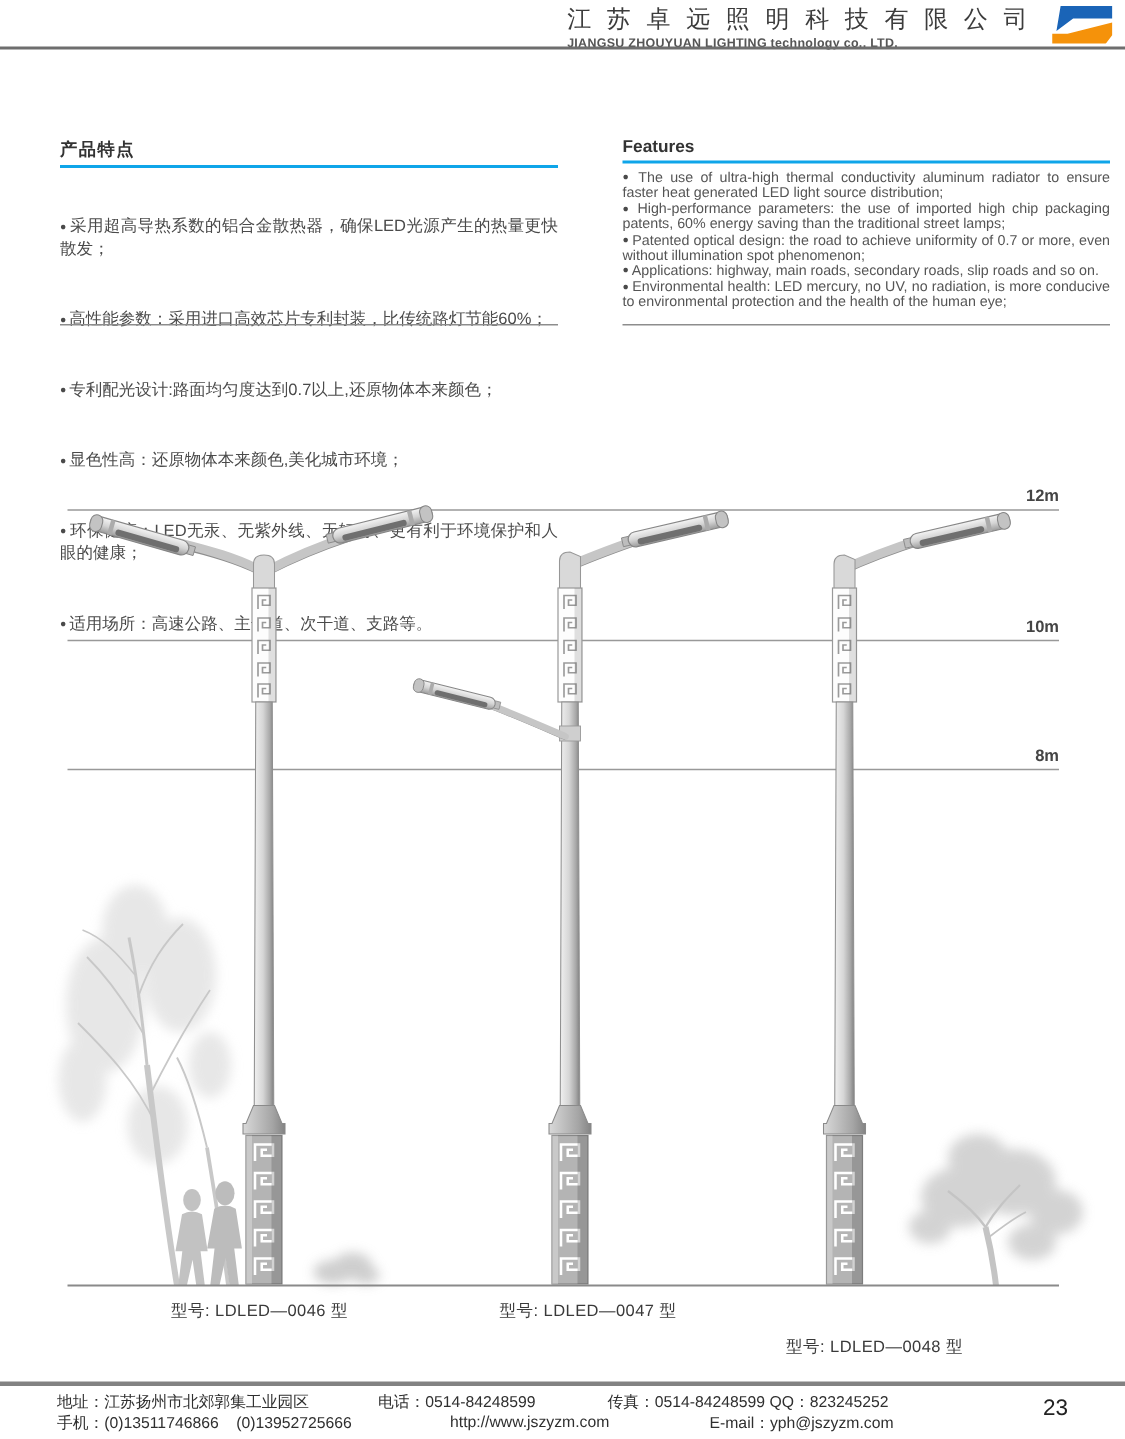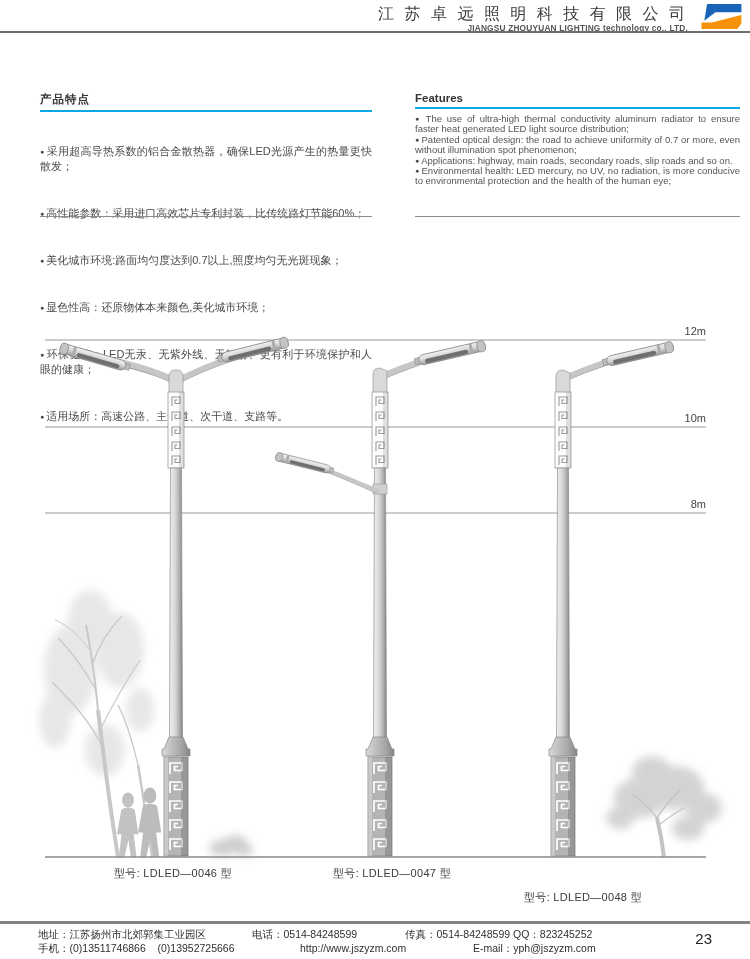--- a/index.html
+++ b/index.html
@@ -1,39 +1,39 @@
 <!DOCTYPE html>
 <html><head>
 <meta charset="utf-8">
 <style>
   html,body{margin:0;padding:0;}
   body{
     width:750px;height:959px;position:relative;background:#ffffff;overflow:hidden;
     font-family:"Liberation Sans","DejaVu Sans",sans-serif;color:#3f3f3f;
   }
   
-  .company-block{position:absolute;top:5px;right:62px;text-align:right;line-height:1.15;}
+  .company-block{position:absolute;top:5px;right:62px;line-height:1.15;}
   .company-cn{font-size:16px;letter-spacing:3px;color:#3c3c3c;font-weight:500;white-space:nowrap;}
   .company-en{font-size:8.3px;letter-spacing:.2px;color:#555;font-weight:bold;white-space:nowrap;margin-top:1px;}
   .logo{position:absolute;top:3px;left:700px;width:42px;height:26px;}
   .header-rule{position:absolute;top:31px;left:0;width:750px;height:2px;background:#6e6e6e;}
   
   .feat-col{position:absolute;top:92px;}
   .feat-col.cn{left:40px;width:332px;}
   .feat-col.en{left:415px;width:325px;}
   .feat-title{font-size:11.5px;font-weight:bold;color:#333;padding-bottom:3px;border-bottom:2px solid #0ea5e9;}
   .feat-col.cn .feat-title{letter-spacing:1px;}
   .feat-list{margin:5px 0 0 0;padding:0;list-style:none;text-align:justify;}
   .feat-col.cn .feat-list li{font-size:11px;line-height:15px;color:#4a4a4a;margin-top:32px;}
   .feat-col.en .feat-list li{font-size:9.5px;line-height:10.4px;color:#555;}
   .feat-list li::before{content:"\25CF\00a0";font-size:7px;vertical-align:1px;color:#4a4a4a;}
   .feat-bottom-rule{position:absolute;left:0;right:0;top:124px;height:1px;background:#8d8d8d;}
   
   .diagram-svg{position:absolute;left:0;top:320px;}
-  .height-label{position:absolute;right:44px;width:60px;text-align:right;font-size:11px;color:#444;}
+  .height-label{position:absolute;right:44px;width:60px;text-align:right;font-size:11px;color:#444;font-weight:bold;}
   .hl-12{top:325px;}.hl-10{top:412px;}.hl-8{top:498px;}
   .model-label{position:absolute;top:866px;transform:translateX(-50%);font-size:11px;color:#3a3a3a;white-space:nowrap;letter-spacing:.3px;}
   .ml-1{left:173px;}.ml-2{left:392px;}.ml-3{left:583px;margin-top:24px;}
   
   .footer-rule{position:absolute;top:921px;left:0;width:750px;height:2.5px;background:#828282;}
   .footer-item{position:absolute;font-size:10.5px;color:#2f2f2f;white-space:pre;}
   .f-address{left:38px;top:928px;}
   .f-phone{left:252px;top:928px;}
   .f-fax{left:405px;top:928px;}
   .f-qq{left:513px;top:928px;}
@@ -53,32 +53,33 @@
   <polygon points="7,1 44,1 44,10 16,10 4,19" fill="#1a64b7"></polygon>
   <polygon points="44,13 12,21 1,21 1,30 38,30 44,22" fill="#f5920a"></polygon>
 </svg>
 <div class="header-rule"></div>
 
 <div class="feat-col cn">
   <div class="feat-title">产品特点</div>
   <ul class="feat-list">
     <li>采用超高导热系数的铝合金散热器，确保LED光源产生的热量更快散发；</li>
     <li>高性能参数：采用进口高效芯片专利封装，比传统路灯节能60%；</li>
-    <li>美化城市环境:路面均匀度达到0.7以上,照度均匀无光斑现象；</li>
+    <li>专利配光设计:路面均匀度达到0.7以上,还原物体本来颜色；</li>
     <li>显色性高：还原物体本来颜色,美化城市环境；</li>
     <li>环保健康：LED无汞、无紫外线、无辐射、更有利于环境保护和人眼的健康；</li>
     <li>适用场所：高速公路、主干道、次干道、支路等。</li>
   </ul>
   <div class="feat-bottom-rule"></div>
 </div>
 
 <div class="feat-col en">
   <div class="feat-title">Features</div>
   <ul class="feat-list">
     <li>The use of ultra-high thermal conductivity aluminum radiator to ensure faster heat generated LED light source distribution;</li>
+    <li>High-performance parameters: the use of imported high chip packaging patents, 60% energy saving than the traditional street lamps;</li>
     <li>Patented optical design: the road to achieve uniformity of 0.7 or more, even without illumination spot phenomenon;</li>
     <li>Applications: highway, main roads, secondary roads, slip roads and so on.</li>
     <li>Environmental health: LED mercury, no UV, no radiation, is more conducive to environmental protection and the health of the human eye;</li>
   </ul>
   <div class="feat-bottom-rule"></div>
 </div>
 
 <svg class="diagram-svg" width="750" height="545" viewBox="0 0 750 545">
   <defs>
     <linearGradient id="poleGrad" x1="0" y1="0" x2="1" y2="0">

